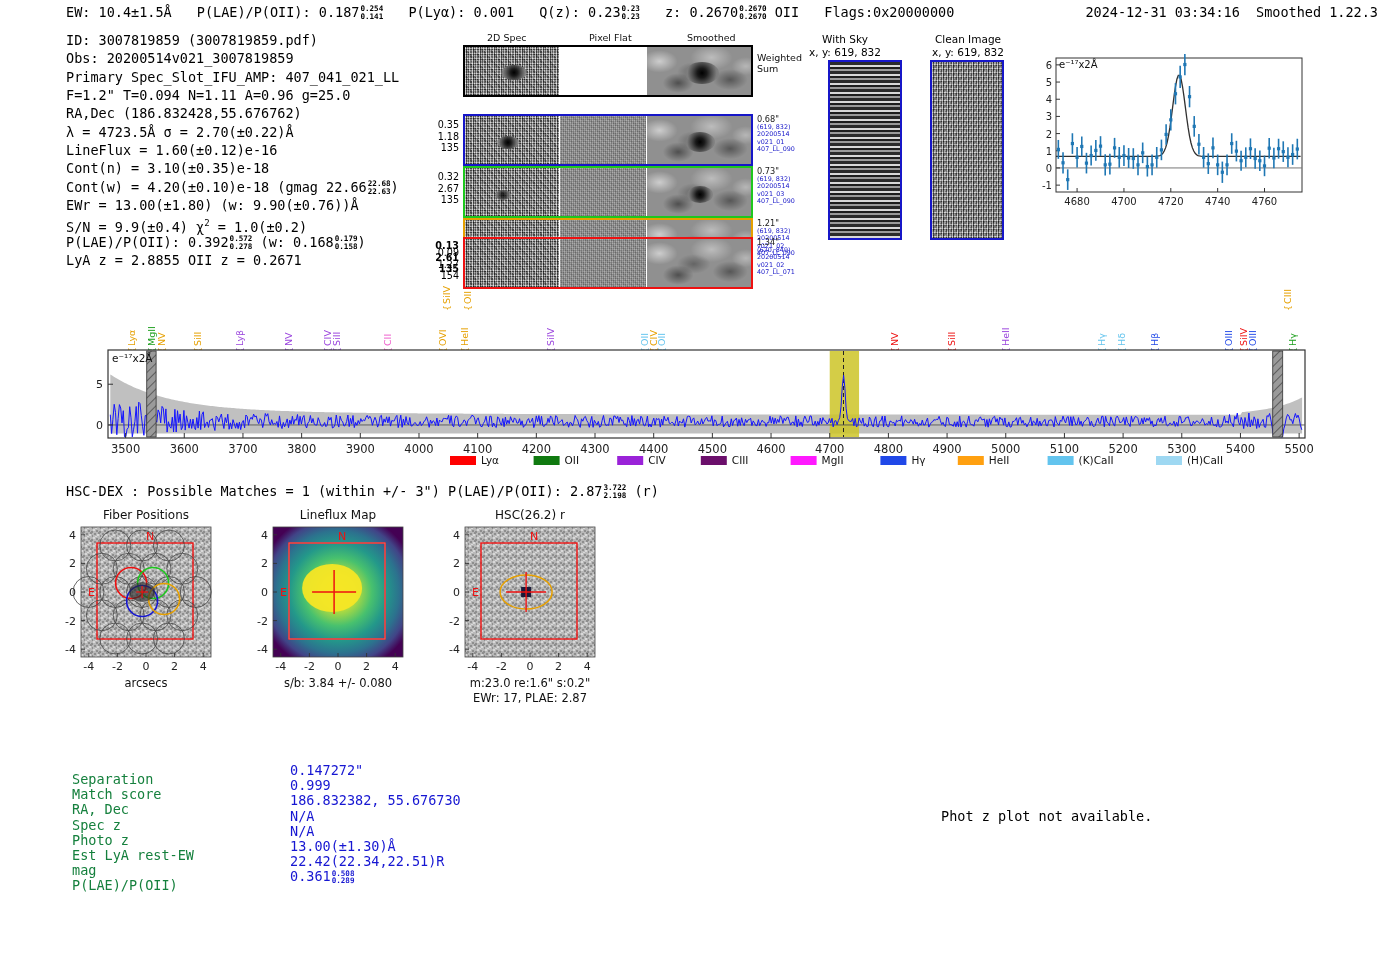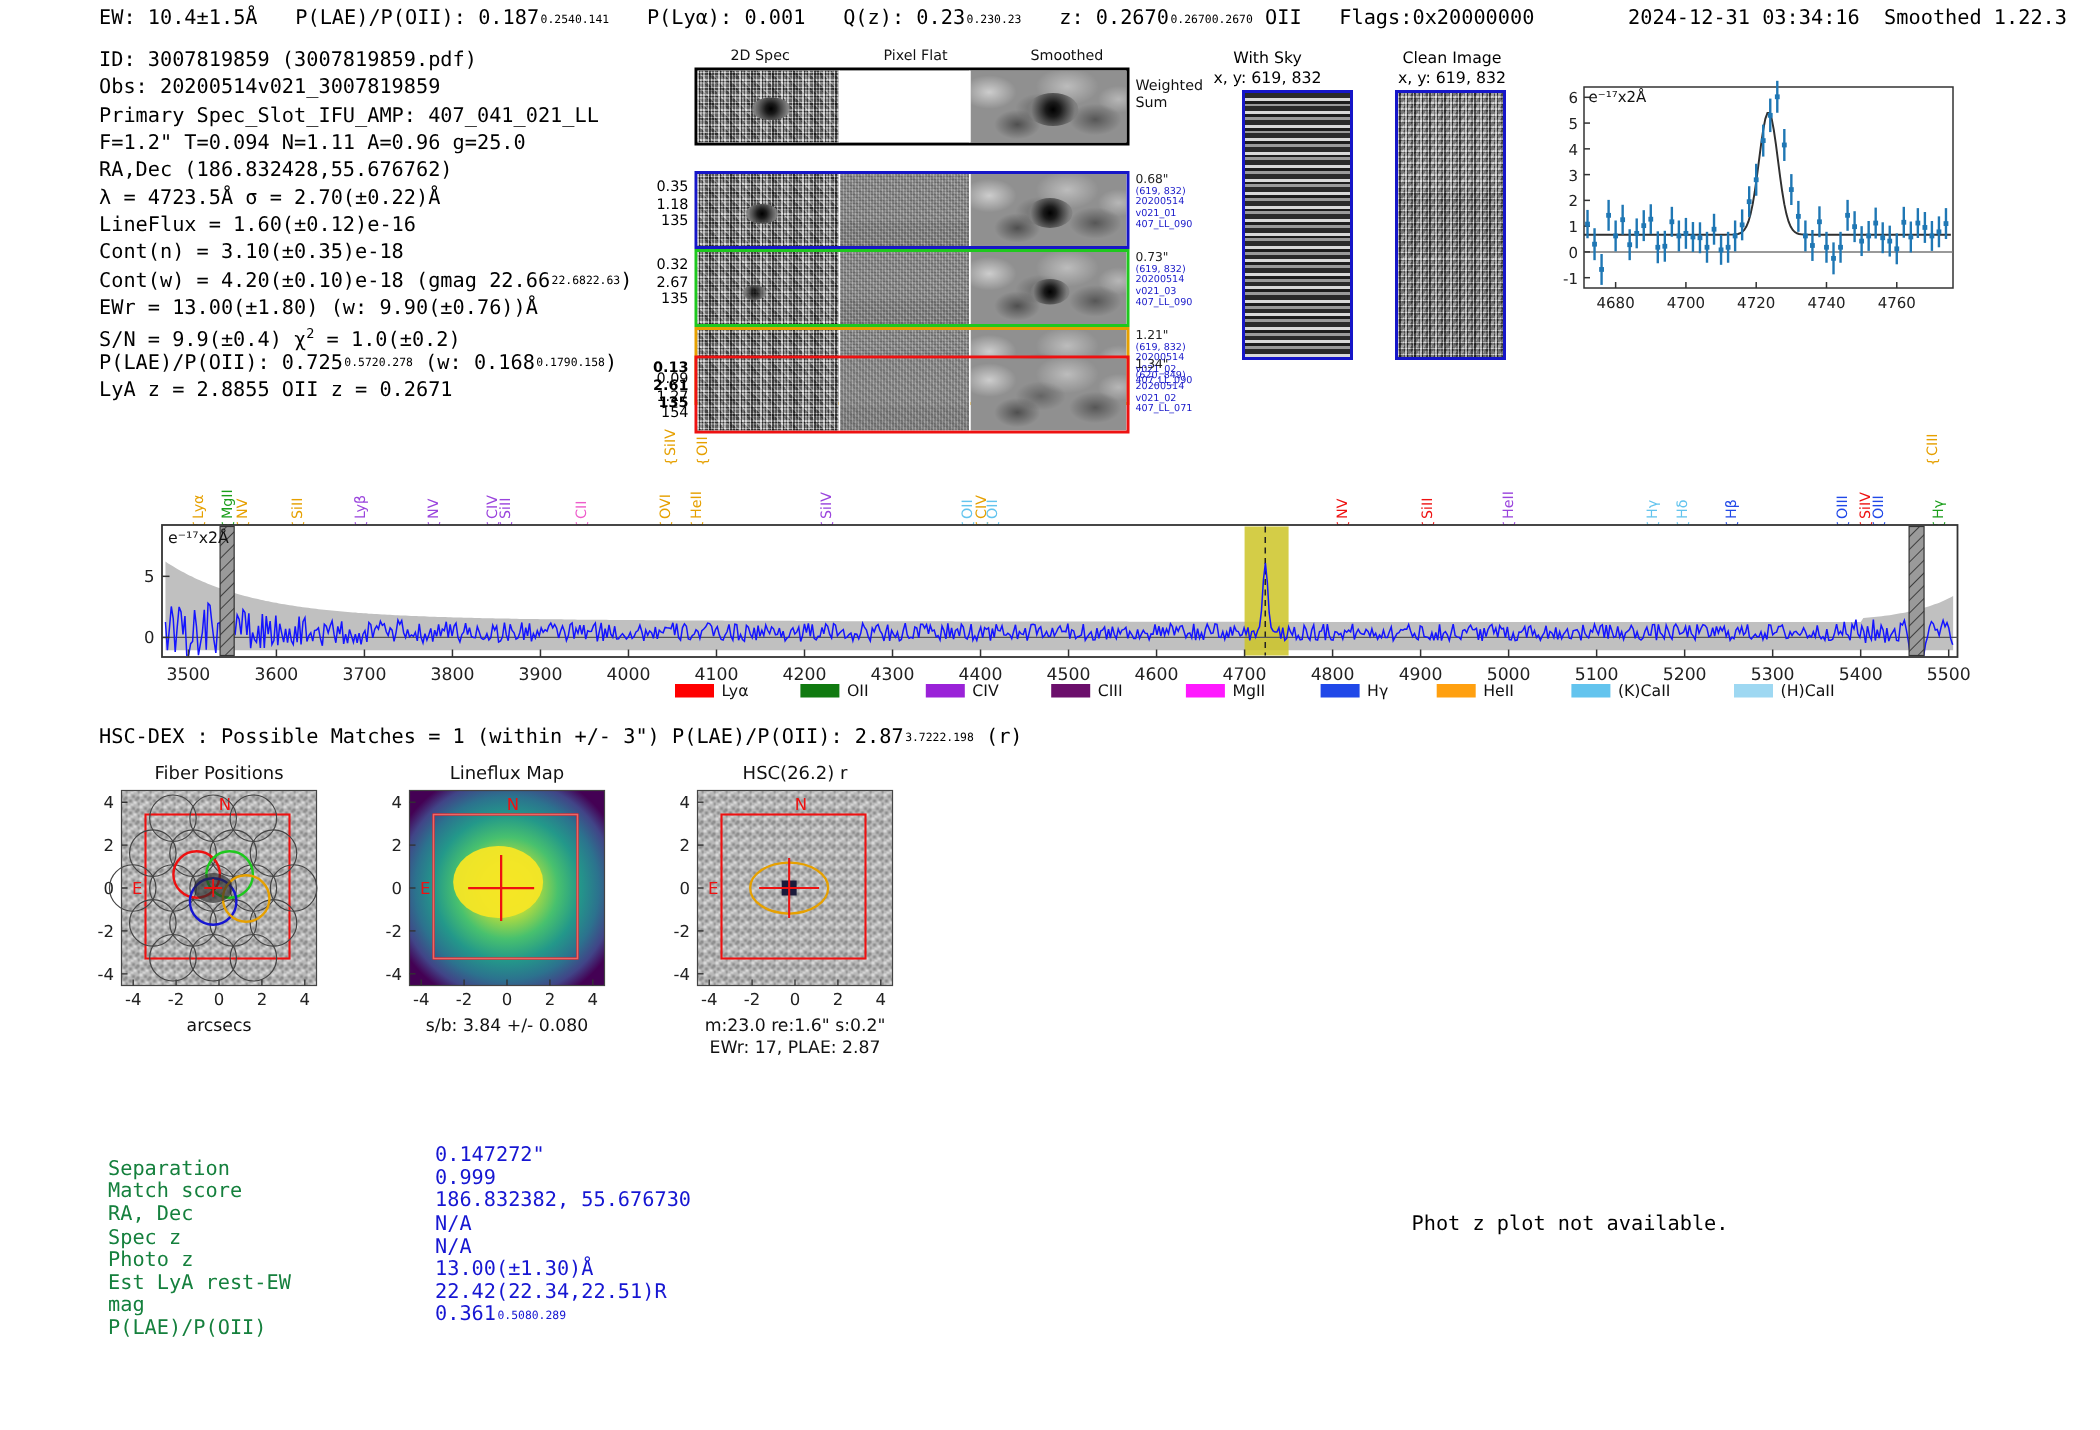--- a/index.html
+++ b/index.html
@@ -7,22 +7,22 @@
   body {
     width:1400px; height:953px; background:#ffffff;
     font-family:"DejaVu Sans Mono", monospace;
     color:#000; position:relative; overflow:hidden;
   }
 
   
   #hdr { position:absolute; left:66px; top:4px; font-size:13.5px; white-space:nowrap; letter-spacing:0px;}
   #hdr .grp { margin-right:17px; }
   #hdr-right { position:absolute; right:22px; top:4px; font-size:13.5px; white-space:nowrap; }
-  .frac { display:inline-flex; flex-direction:row; font-size:7.6px; line-height:7.6px;
-          vertical-align:middle; margin-left:1px; position:relative; top:0px; }
+  .frac { display:inline-flex; flex-direction:column; font-size:7.6px; line-height:7.6px;
+          vertical-align:middle; margin-left:1px; position:relative; top:0px;font-weight:bold; }
 
   
   #info { position:absolute; left:66px; top:31px; font-size:13.5px; line-height:18.35px; white-space:nowrap;}
   #info div { height:18.35px; }
   .sup { font-size:9px; vertical-align:super; }
 
   
   #spec2d { position:absolute; left:425px; top:32px; width:360px; height:230px; }
   .colhdr { position:absolute; font-size:9.5px; font-family:"DejaVu Sans",sans-serif; color:#111; }
   .specrow { position:absolute; left:38px; height:52px; width:290px; display:flex; border:2px solid #000; }
@@ -141,21 +141,21 @@
   <div>RA,Dec (186.832428,55.676762)</div>
   <div>λ = 4723.5Å  σ = 2.70(±0.22)Å</div>
   <div>LineFlux = 1.60(±0.12)e-16</div>
   <div>Cont(n) = 3.10(±0.35)e-18</div>
   <div><span>Cont(w) = 4.20(±0.10)e-18 (gmag 22.66</span><span class="frac">
         <span>22.68</span>
         <span>22.63</span>
       </span><span>)</span></div>
   <div>EWr = 13.00(±1.80) (w: 9.90(±0.76))Å</div>
   <div><span>S/N = 9.9(±0.4)   χ</span><span class="sup">2</span><span> = 1.0(±0.2)</span></div>
-  <div><span>P(LAE)/P(OII): 0.725</span><span class="frac">
+  <div><span>P(LAE)/P(OII): 0.392</span><span class="frac">
         <span>0.572</span>
         <span>0.278</span>
       </span><span> (w: 0.168</span><span class="frac">
         <span>0.179</span>
         <span>0.158</span>
       </span><span>)</span></div>
   <div>LyA z = 2.8855  OII z = 0.2671</div>
 </div>
 
 <div id="spec2d">

